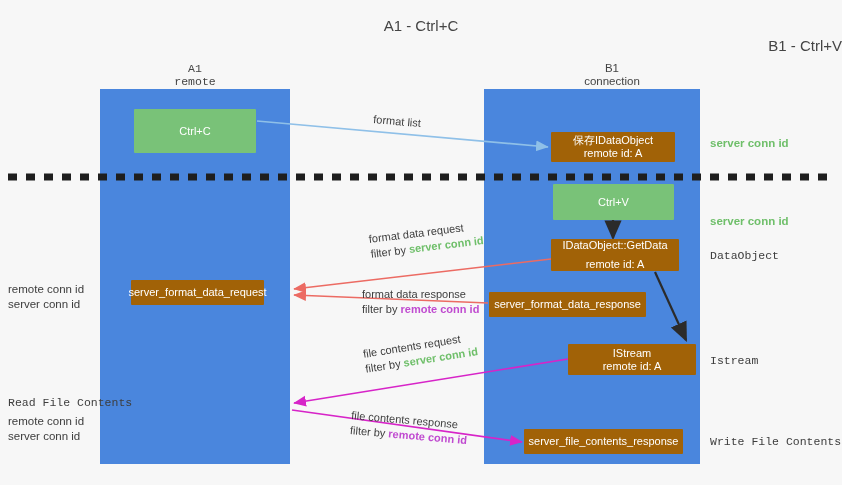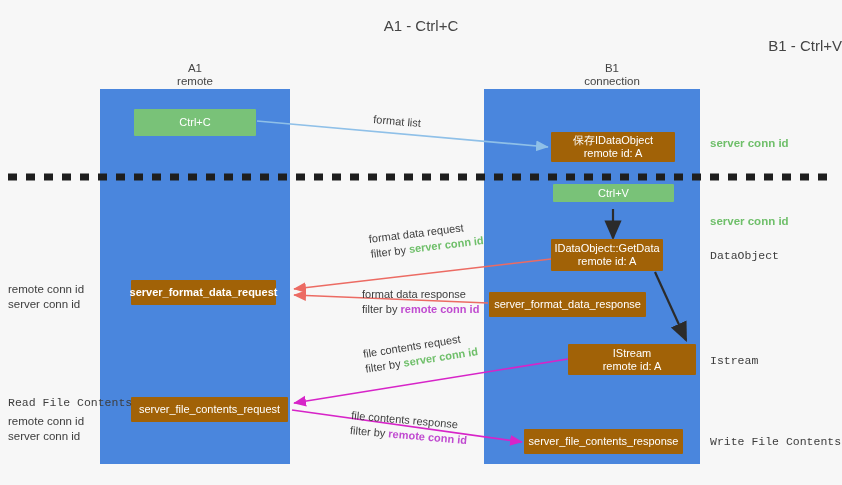--- a/index.html
+++ b/index.html
@@ -64,21 +64,21 @@
 </head>
 <body>
 
 <div id="stage">
 
   <div class="title" style="top:12px;">
     <span class="l1">A1 - Ctrl+C</span>
     <span class="l2">B1 - Ctrl+V</span>
   </div>
 
-  <div class="colhead" style="left:115px;top:58px;">
+  <div class="colhead" style="left:115px;top:58px;font-family:Liberation Mono, monospace;">
     <span class="n">A1</span>
     <span class="s">remote</span>
   </div>
   <div class="colhead" style="left:532px;top:58px;">
     <span class="n">B1</span>
     <span class="s">connection</span>
   </div>
 
   <div class="lane" style="left:100px;top:85px;width:190px;height:375px;"></div>
   <div class="lane" style="left:484px;top:85px;width:216px;height:375px;"></div>
@@ -109,54 +109,51 @@
 
     <line x1="551" y1="255" x2="294" y2="285" stroke="#ec6b63" stroke-width="1.6" marker-end="url(#ah-red)"></line>
 
     <line x1="488" y1="299" x2="294" y2="291" stroke="#ec6b63" stroke-width="1.6" marker-end="url(#ah-red)"></line>
 
     <line x1="568" y1="355" x2="294" y2="399" stroke="#d724c8" stroke-width="1.6" marker-end="url(#ah-mag)"></line>
 
     <line x1="292" y1="406" x2="522" y2="438" stroke="#d724c8" stroke-width="1.6" marker-end="url(#ah-mag)"></line>
   </svg>
 
-  <div class="box green" style="left:134px;top:105px;width:122px;height:27px;">
+  <div class="box green" style="left:134px;top:105px;width:122px;height:44px;">
     <span>Ctrl+C</span>
   </div>
 
   <div class="box orange" style="left:551px;top:128px;width:124px;height:30px;">
     <span>保存IDataObject</span>
     <span>remote id: A</span>
   </div>
 
-  <div class="box green" style="left:553px;top:180px;width:121px;height:18px;">
+  <div class="box green" style="left:553px;top:180px;width:121px;height:36px;">
     <span>Ctrl+V</span>
   </div>
 
-  <div class="box orange" style="left:551px;top:235px;width:112px;height:32px;">
+  <div class="box orange" style="left:551px;top:235px;width:128px;height:32px;justify-content:space-between;">
     <span>IDataObject::GetData</span>
     <span>remote id: A</span>
   </div>
 
   <div class="box orange" style="left:568px;top:340px;width:128px;height:31px;">
     <span>IStream</span>
     <span>remote id: A</span>
   </div>
 
-  <div class="box orange" style="left:131px;top:276px;width:145px;height:25px;font-weight:bold;">
+  <div class="box orange" style="left:131px;top:276px;width:133px;height:25px;">
     <span>server_format_data_request</span>
   </div>
 
   <div class="box orange" style="left:489px;top:288px;width:157px;height:25px;">
     <span>server_format_data_response</span>
   </div>
 
-  <div class="box orange" style="left:131px;top:393px;width:157px;height:25px;">
-    <span>server_file_contents_request</span>
-  </div>
 
   <div class="box orange" style="left:524px;top:425px;width:159px;height:25px;">
     <span>server_file_contents_response</span>
   </div>
 
   <div class="ann green" style="left:710px;top:132px;">server conn id</div>
   <div class="ann green" style="left:710px;top:210px;">server conn id</div>
   <div class="ann plain" style="left:710px;top:245px;">DataObject</div>
   <div class="ann plain" style="left:710px;top:350px;">Istream</div>
   <div class="ann plain" style="left:710px;top:431px;">Write File Contents</div>

